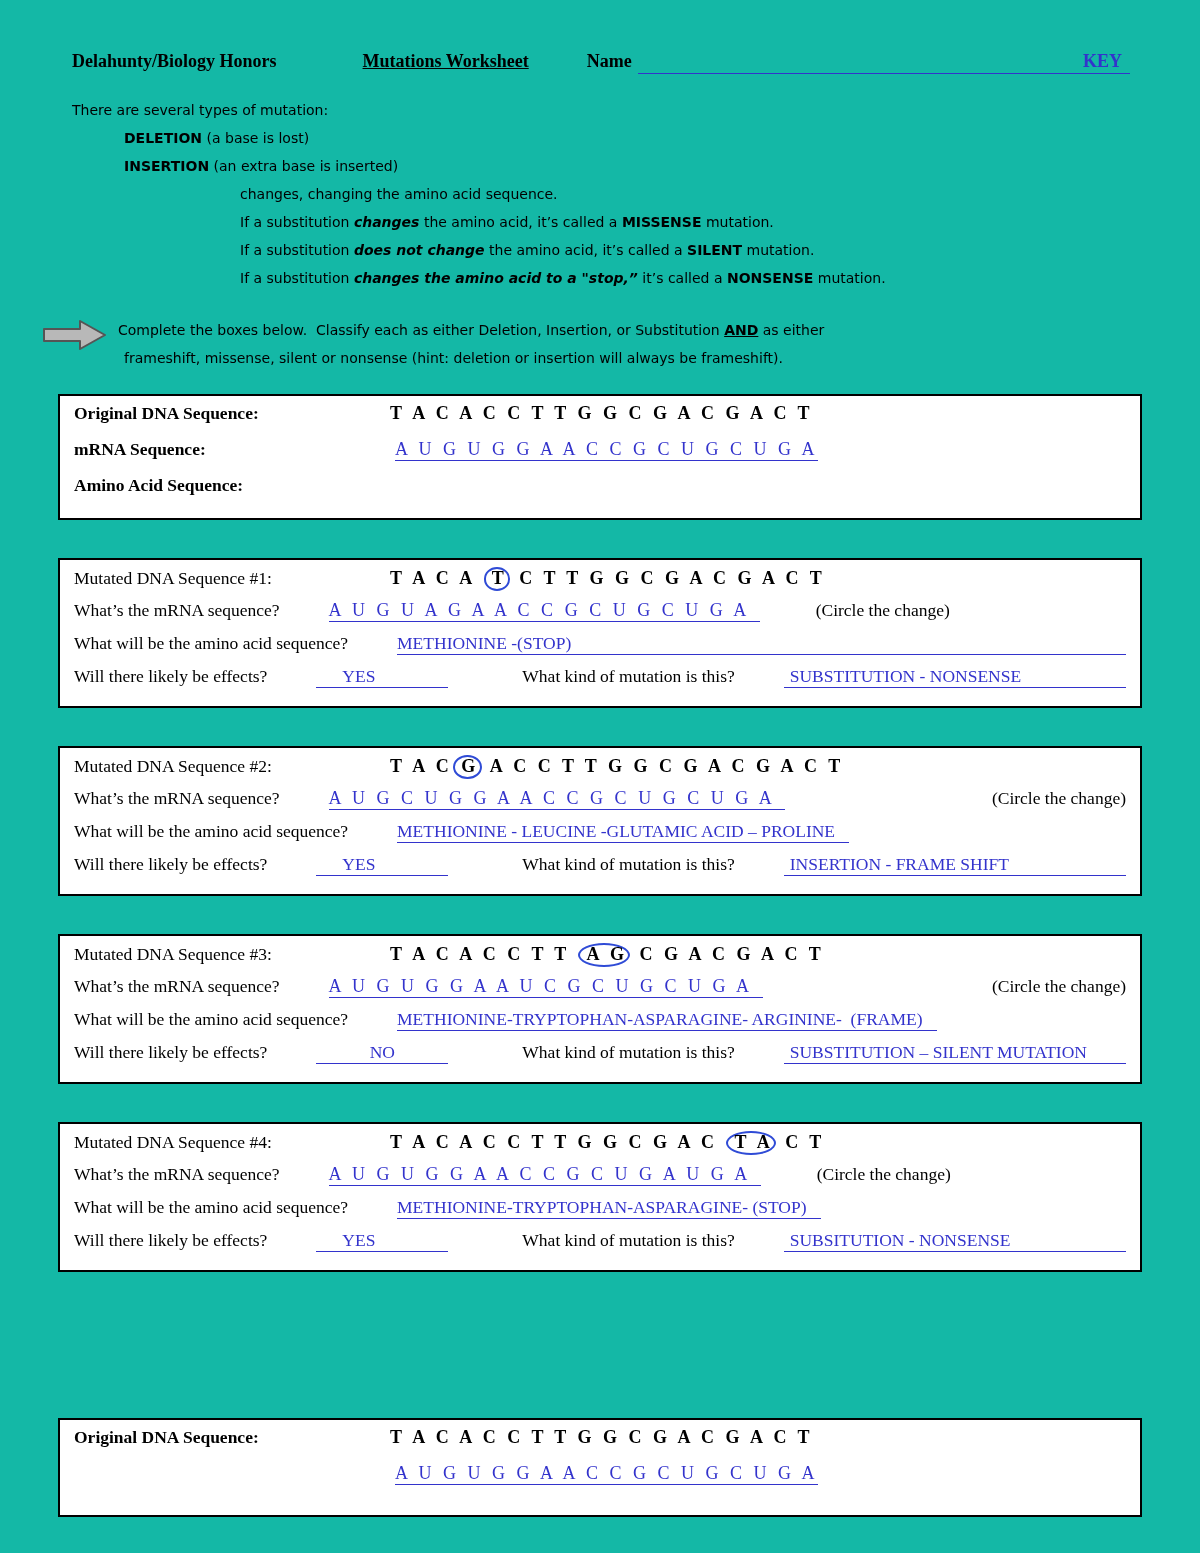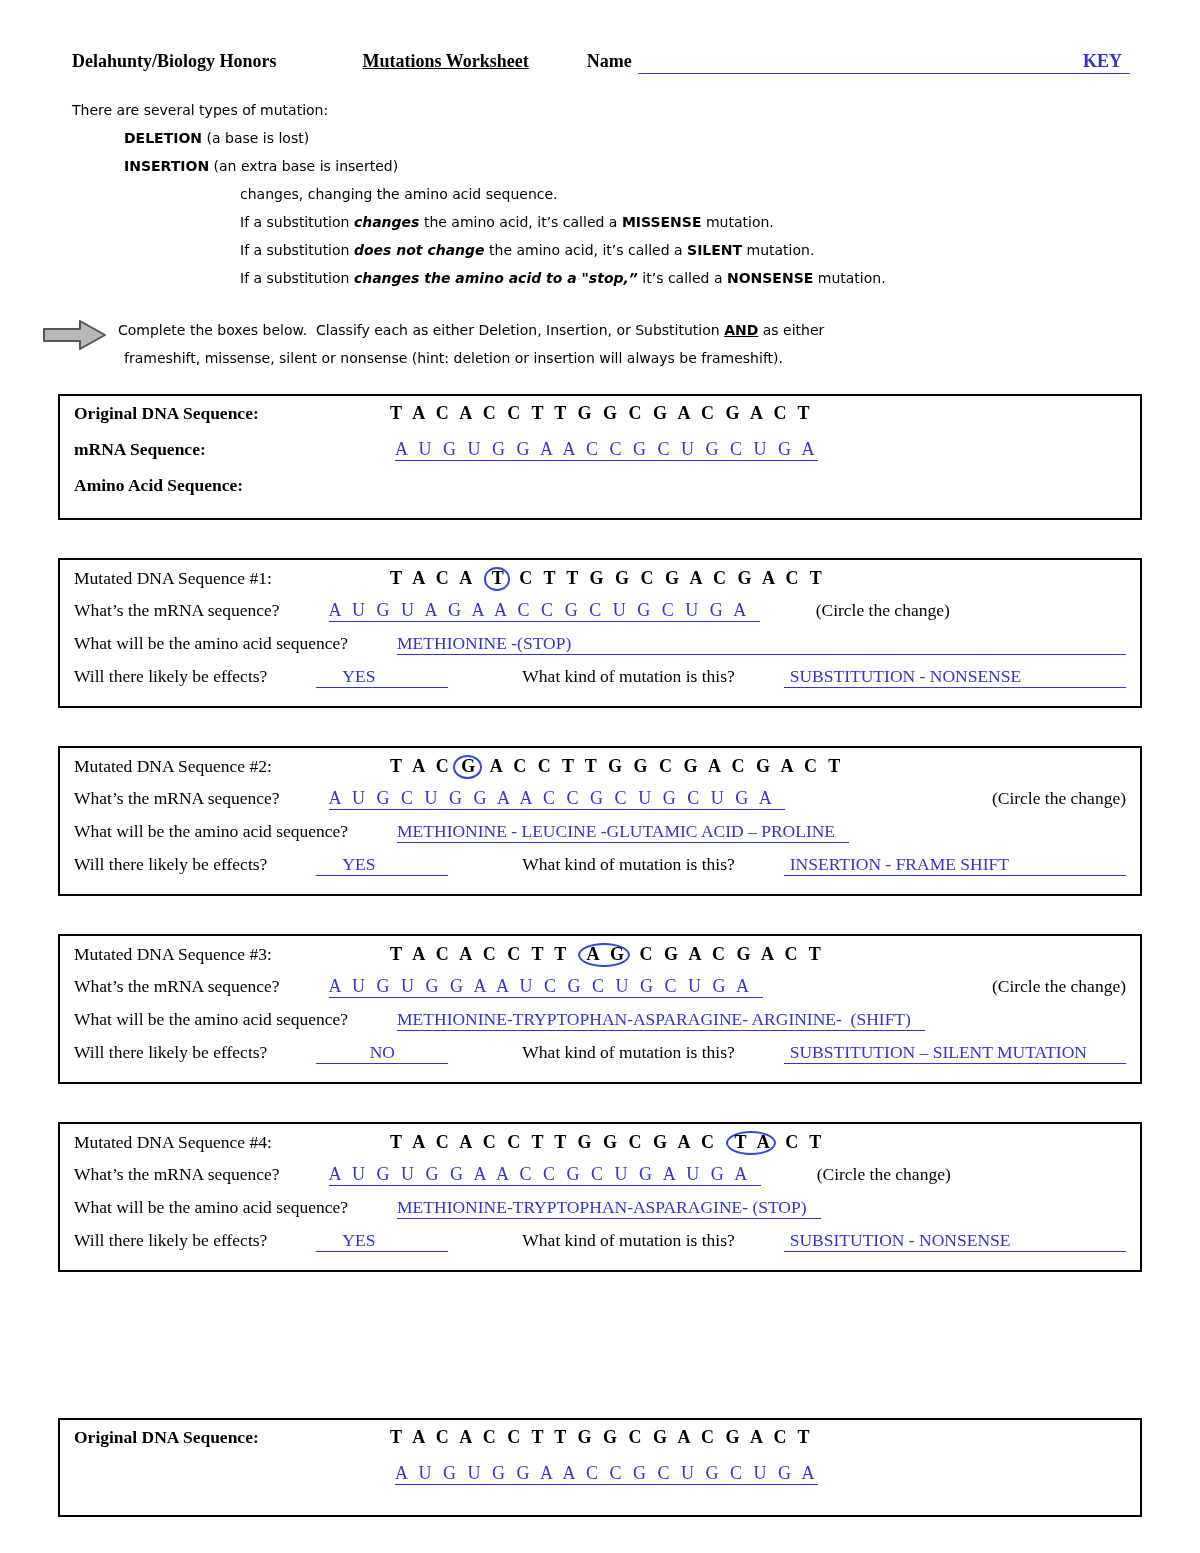--- a/index.html
+++ b/index.html
@@ -1,19 +1,19 @@
 <!DOCTYPE html>
 <html><head>
 <meta charset="utf-8">
 <style>
   * { box-sizing: border-box; }
   body { margin: 0; background: #888; }
   .page {
     width: 1200px; height: 1553px; margin: 0 auto;
-    background: #ffffff; color: #000;
+    background: #14b8a6; color: #000;
     font-family: "Liberation Serif", serif;
     position: relative; overflow: hidden;
   }
   
   .header {
     display: flex; align-items: baseline;
     margin: 50px 70px 0 72px;
     font-size: 18px; font-weight: bold; white-space: nowrap;
   }
   .wtitle { margin-left: 86px; text-decoration: underline; }
@@ -174,21 +174,21 @@
       <span class="lbl lblw">Mutated DNA Sequence #3:</span>
       <span class="dna"><span>T A C A C C T T </span><span class="circled">A G</span><span> C G A C G A C T</span></span>
     </div>
     <div class="row">
       <span class="lbl">What’s the mRNA sequence?</span>
       <span class="ans seq mrna-ans">A U G U G G A A U C G C U G C U G A</span>
       <span class="note">(Circle the change)</span>
     </div>
     <div class="row">
       <span class="lbl">What will be the amino acid sequence?</span>
-      <span class="ans amino-ans">METHIONINE-TRYPTOPHAN-ASPARAGINE- ARGININE-  (SHIFT)</span>
+      <span class="ans amino-ans">METHIONINE-TRYPTOPHAN-ASPARAGINE- ARGININE-  (FRAME)</span>
     </div>
     <div class="row">
       <span class="lbl">Will there likely be effects?</span>
       <span class="ans eff-ans eff-center">NO</span>
       <span class="lbl kind-lbl">What kind of mutation is this?</span>
       <span class="ans kind-ans">SUBSTITUTION – SILENT MUTATION</span>
     </div>
   </div>
 
   <div class="box mbox gap">

